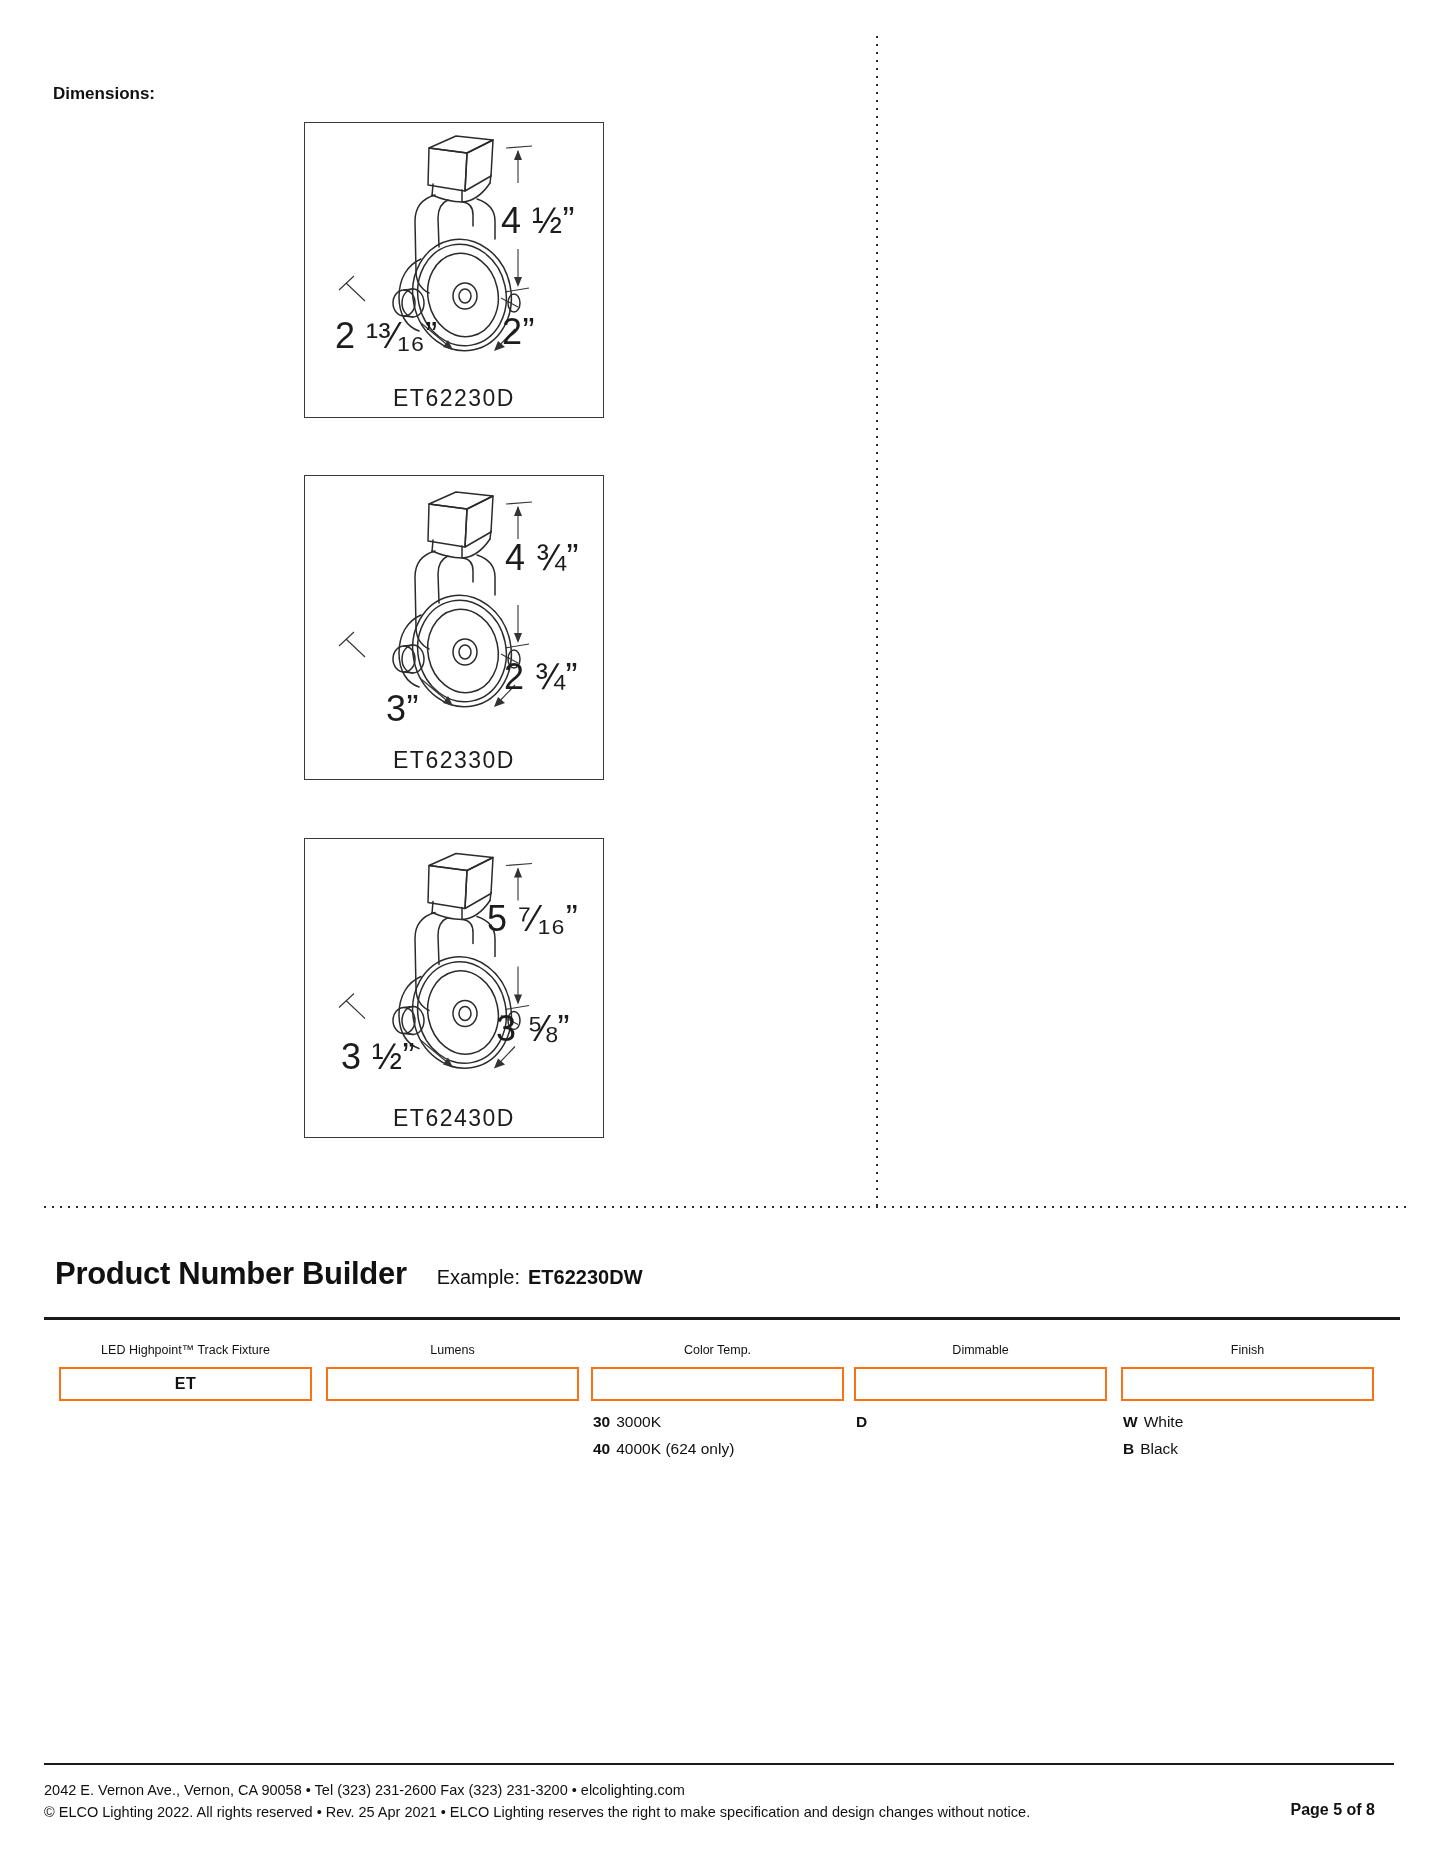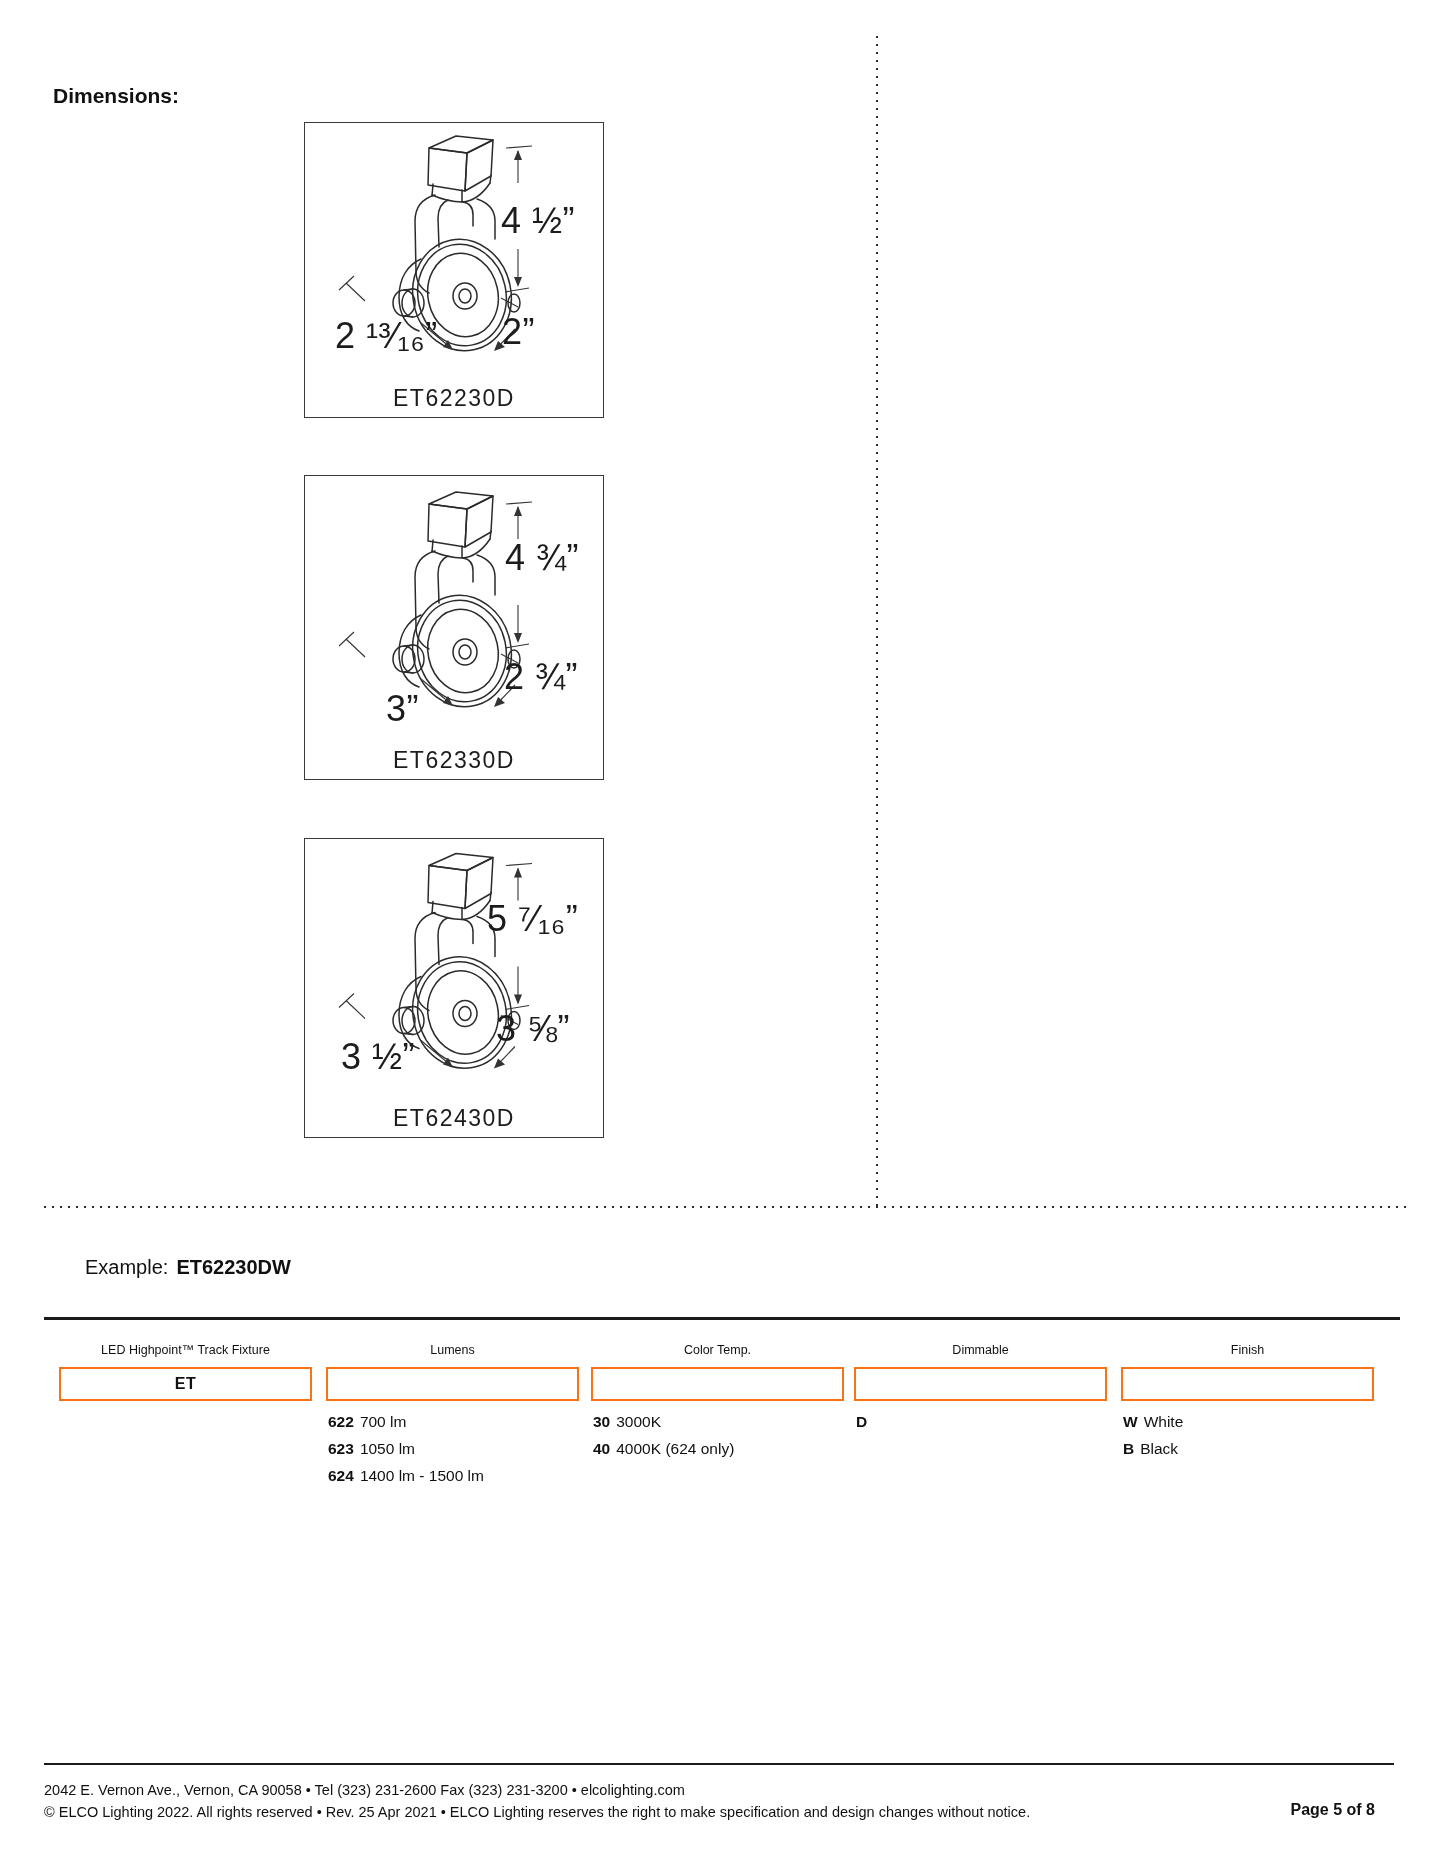--- a/index.html
+++ b/index.html
@@ -6,21 +6,21 @@
   html,body { background:#ffffff; }
   body { font-family:"Liberation Sans", sans-serif; color:#111; }
   .page { position:relative; width:1445px; height:1870px; background:#fff; overflow:hidden; }
 
   
   .v-dotted { position:absolute; left:876px; top:36px; width:2px; height:1170px;
     background-image:repeating-linear-gradient(to bottom,#2b2b2b 0 2.5px,transparent 2.5px 8px); }
   .h-dotted { position:absolute; left:44px; top:1206px; height:2px; width:1368px;
     background-image:repeating-linear-gradient(to right,#2b2b2b 0 2.5px,transparent 2.5px 8px); }
 
-  .dimensions-label { position:absolute; left:53px; top:84px; font-size:21px; font-weight:bold; }
+  .dimensions-label { position:absolute; left:53px; top:84px; font-size:17px; font-weight:bold; }
 
   
   .figbox { position:absolute; left:304px; width:300px; border:1.5px solid #3a3a3a; background:#fff; }
   .figbox svg { position:absolute; left:0; top:0; }
   .dim { position:absolute; font-size:36px; color:#1c1c1c; white-space:nowrap; line-height:1.1;
          letter-spacing:0.5px; }
   .model { position:absolute; left:0; right:0; bottom:5px; text-align:center; font-size:23px;
            letter-spacing:1.5px; color:#1c1c1c; }
 
   
@@ -190,41 +190,37 @@
         <polygon points="189,228 193,218 200,224"></polygon>
       </g>
     </svg>
     <div class="dim" style="left:182px; top:60px;">5 ⁷⁄₁₆”</div>
     <div class="dim" style="left:36px;  top:198px;">3 ½”</div>
     <div class="dim" style="left:191px; top:170px;">3 ⅝”</div>
     <div class="model">ET62430D</div>
   </div>
 
   <div class="builder-head">
+    <span class="builder-title">Product Number Builder</span>
     <span class="builder-example-label">Example:</span>
     <span class="builder-example-value">ET62230DW</span>
   </div>
   <div class="rule rule-builder"></div>
 
   <div class="col" style="left:59px;">
     <div class="col-header">LED Highpoint™ Track Fixture</div>
     <div class="col-box">
       <span class="col-box-value">ET</span>
     </div>
   </div>
 
   <div class="col" style="left:326px;">
     <div class="col-header">Lumens</div>
     <div class="col-box">
       <span class="col-box-value"></span>
-    </div>
-    <div class="col-options">
-      <div class="opt"><span class="opt-code">622</span><span class="opt-desc">700 lm</span></div>
-      <div class="opt"><span class="opt-code">623</span><span class="opt-desc">1050 lm</span></div>
-      <div class="opt"><span class="opt-code">624</span><span class="opt-desc">1400 lm - 1500 lm</span></div>
     </div>
   </div>
 
   <div class="col" style="left:591px;">
     <div class="col-header">Color Temp.</div>
     <div class="col-box">
       <span class="col-box-value"></span>
     </div>
     <div class="col-options">
       <div class="opt"><span class="opt-code">30</span><span class="opt-desc">3000K</span></div>

